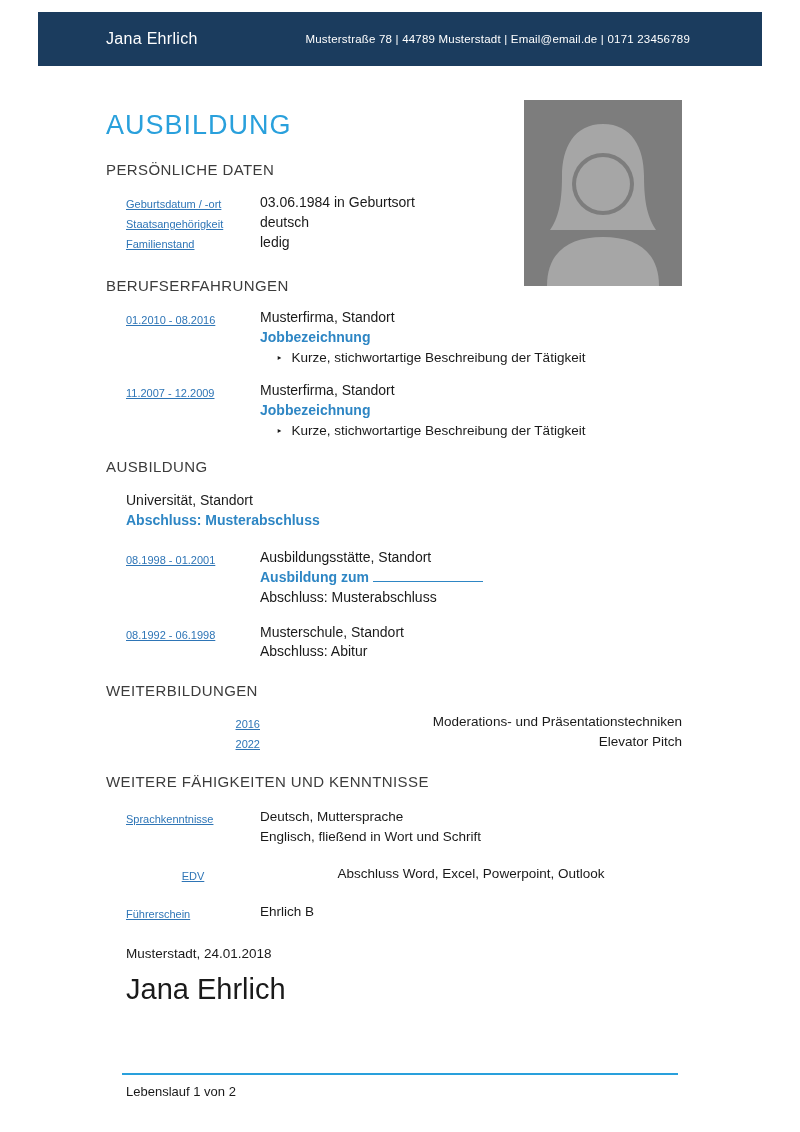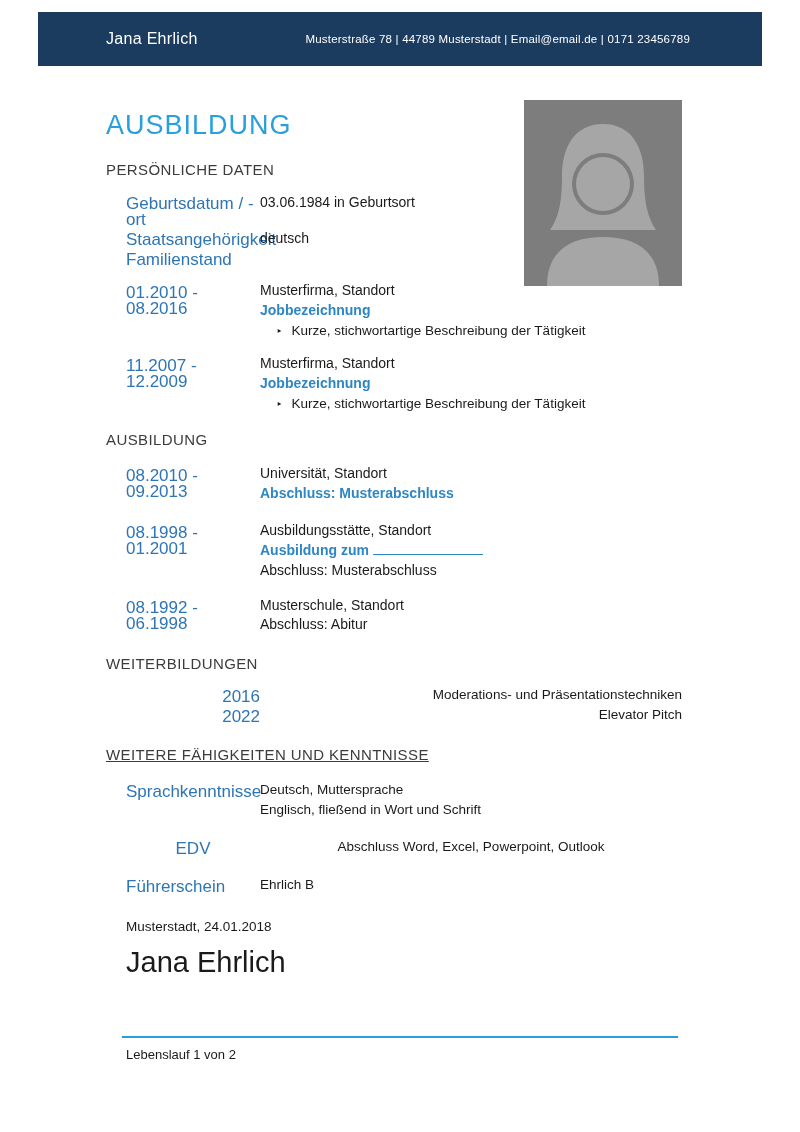--- a/index.html
+++ b/index.html
@@ -21,24 +21,24 @@
   .topbar-contact{color:#ffffff;font-size:11.5px;letter-spacing:0.2px;}
 
   
   .main{padding:0 80px 0 68px;}
   h1.title{margin-top:42px;font-size:27px;font-weight:400;letter-spacing:1px;color:var(--accent);line-height:34px;}
   h2.sec{font-size:15px;font-weight:400;color:var(--heading);letter-spacing:0.4px;line-height:19px;}
   .sec-personal{margin-top:18px;}
   .sec-exp{margin-top:24px;}
   .sec-edu{margin-top:16px;}
   .sec-train{margin-top:20px;}
-  .sec-skills{margin-top:20px;text-decoration:underline;}
+  .sec-skills{margin-top:20px;}
 
   .row{display:flex;margin-left:20px;}
-  .col-label{flex:0 0 134px;width:134px;font-size:17px;color:var(--blue-small);padding-top:4px;line-height:16px;}
+  .col-label{flex:0 0 134px;width:134px;font-size:11px;color:var(--blue-small);padding-top:4px;line-height:16px;text-decoration:underline;}
   .col-content{flex:1;font-size:13.5px;color:var(--ink);line-height:20px;}
 
   .personal-rows{margin-top:13px;}
   .personal-rows .row{min-height:20px;}
   .personal-rows .col-content{font-size:14px;}
 
   .entry{margin-top:13px;}
   .org{font-size:14px;line-height:19px;color:var(--ink);}
   .role{font-size:14px;line-height:21px;font-weight:bold;color:var(--blue);}
   .note{font-size:14px;line-height:19px;color:var(--ink);}
@@ -58,21 +58,21 @@
   .skill-row-3{margin-top:18px;}
 
   .citydate{margin-left:20px;margin-top:22px;font-size:13.5px;line-height:19px;}
   .signature{margin-left:20px;margin-top:8px;font-size:29px;line-height:36px;color:var(--ink);font-weight:400;}
 
   
   .photo{position:absolute;top:100px;right:80px;width:158px;height:186px;background:#7d7d7d;}
   .photo svg{display:block;width:100%;height:100%;}
 
   
-  .footer{position:absolute;top:1036px;left:84px;right:84px;border-top:2px solid var(--accent);padding:8px 0 0 4px;}
+  .footer{position:absolute;top:1073px;left:84px;right:84px;border-top:2px solid var(--accent);padding:8px 0 0 4px;}
   .footer-text{font-size:13px;color:var(--ink);line-height:18px;}
 </style>
 </head>
 <body>
 
 <div class="page">
 
   <header class="topbar">
     <div class="topbar-name">Jana Ehrlich</div>
     <div class="topbar-contact">Musterstraße 78  |  44789 Musterstadt  |  Email@email.de  |  0171 23456789</div>
@@ -97,23 +97,25 @@
       <div class="row">
         <div class="col-label">Geburtsdatum / -ort</div>
         <div class="col-content">03.06.1984 in Geburtsort</div>
       </div>
       <div class="row">
         <div class="col-label">Staatsangehörigkeit</div>
         <div class="col-content">deutsch</div>
       </div>
       <div class="row">
         <div class="col-label">Familienstand</div>
-      </div>
-    </div>
-
+        <div class="col-content">ledig</div>
+      </div>
+    </div>
+
+    <h2 class="sec sec-exp">BERUFSERFAHRUNGEN</h2>
 
     <div class="row entry">
       <div class="col-label">01.2010 - 08.2016</div>
       <div class="col-content">
         <div class="org">Musterfirma, Standort</div>
         <div class="role">Jobbezeichnung</div>
         <div class="bullet-line">
           <span class="bullet-icon">‣</span>
           <span>Kurze, stichwortartige Beschreibung der Tätigkeit</span>
         </div>
@@ -128,21 +130,20 @@
         <div class="bullet-line">
           <span class="bullet-icon">‣</span>
           <span>Kurze, stichwortartige Beschreibung der Tätigkeit</span>
         </div>
       </div>
     </div>
 
     <h2 class="sec sec-edu">AUSBILDUNG</h2>
 
     <div class="row entry edu-entry-1">
-      <div class="col-label">08.2010 - 09.2013</div>
       <div class="col-content">
         <div class="org">Universität, Standort</div>
         <div class="role">Abschluss: Musterabschluss</div>
       </div>
     </div>
 
     <div class="row entry edu-entry-2">
       <div class="col-label">08.1998 - 01.2001</div>
       <div class="col-content">
         <div class="org">Ausbildungsstätte, Standort</div>

